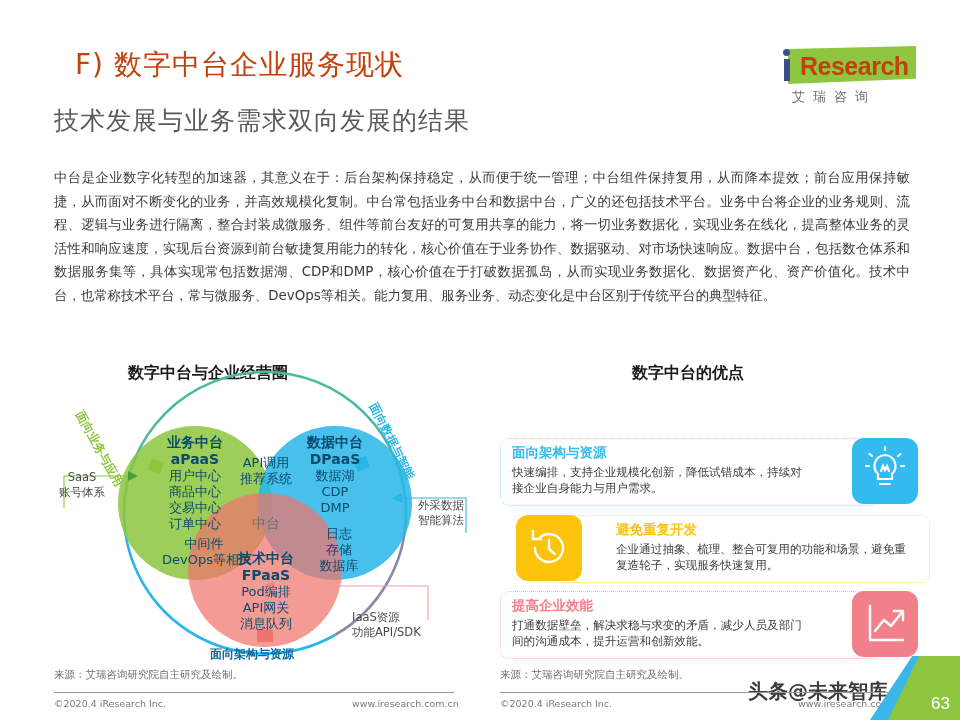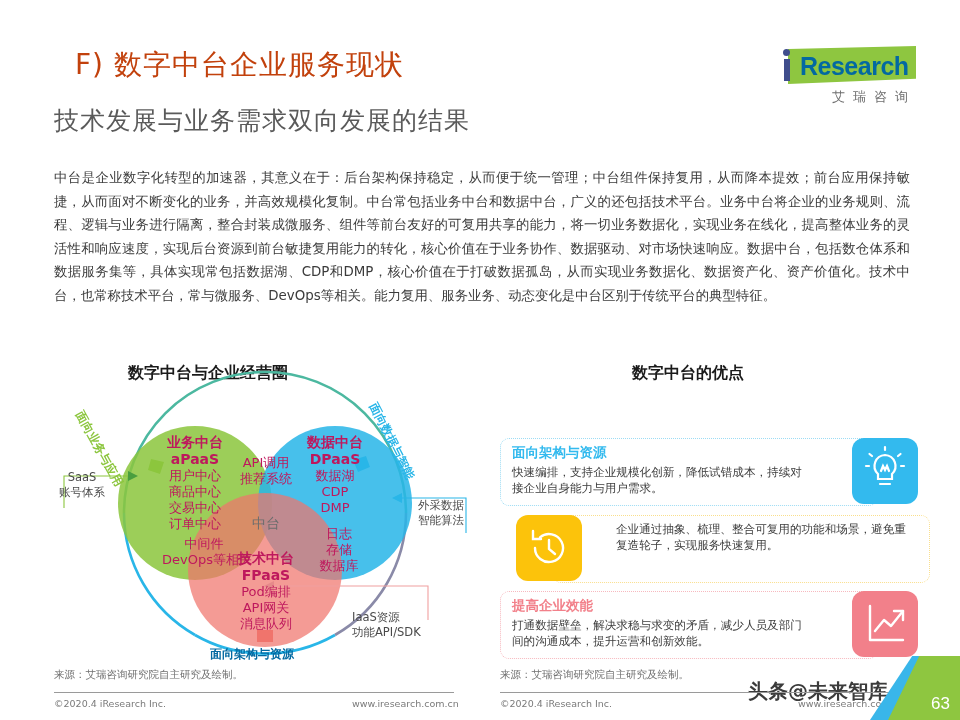--- a/index.html
+++ b/index.html
@@ -33,26 +33,26 @@
   .logo-i-dot {
     position: absolute; left: 9px; top: 3px; width: 7px; height: 7px;
     border-radius: 50%; background: #3f4d8c;
   }
   .logo-i-bar {
     position: absolute; left: 10px; top: 13px; width: 6px; height: 22px;
     background: #3f4d8c;
   }
   .logo-word {
     position: absolute; left: 26px; top: 6px;
-    font-size: 25px; font-weight: 700; color: #0369a1;
+    font-size: 25px; font-weight: 700; color: #c2410c;
     font-family: "Liberation Sans", sans-serif; letter-spacing: -0.5px;
   }
   .logo-cn {
     position: absolute; left: 18px; top: 42px; width: 124px;
-    font-size: 13px; color: #6f6f6f; letter-spacing: 8px; text-align: right;
+    font-size: 13px; color: #6f6f6f; letter-spacing: 8px; text-align: left;
   }
 
   
   .bodytext {
     position: absolute; left: 54px; top: 166px; width: 856px;
     font-size: 13.4px; line-height: 23.5px; color: #3b3b3b;
     text-align: justify; text-justify: inter-character;
   }
 
   
@@ -61,21 +61,21 @@
     white-space: nowrap;
     margin-top: 24px;
   }
   #head-left  { left: 128px; top: 339px; }
   #head-right { left: 632px; top: 339px; }
 
   
   .venn { position: absolute; left: 50px; top: 358px; width: 430px; height: 310px; }
   .venn svg { position: absolute; left: 0; top: 0; }
   .vlabel {
-    position: absolute; color: #be185d; text-align: center;
+    position: absolute; color: #0c4a6e; text-align: center;
     line-height: 15.5px; white-space: nowrap;
   }
   .vlabel .b { font-weight: 700; font-size: 14px; display:block; line-height:17px;}
   .vlabel .n { font-size: 13px; display:block; line-height:16px; }
   .vlabel.dark { color: #6d6d6d; }
 
   .sidelabel {
     position: absolute; font-size: 11.5px; line-height: 15px; color: #4a4a4a;
     white-space: nowrap;
   }
@@ -283,20 +283,21 @@
       <div class="icon-sq" style="left: 16px; background:#fcc30b;">
         <svg width="66" height="66" viewBox="0 0 66 66">
           <g fill="none" stroke="#ffffff" stroke-width="2.4" stroke-linecap="round">
             <path d="M19 33 a14 14 0 1 0 5 -10.7"></path>
             <path d="M17 16 v8 h8"></path>
             <path d="M33 25 v9 l6 5"></path>
           </g>
         </svg>
       </div>
       <div class="card-text" style="left: 116px;">
+        <div class="card-title" style="color:#fcc30b;">避免重复开发</div>
         <div class="card-desc">企业通过抽象、梳理、整合可复用的功能和场景，避免重复造轮子，实现服务快速复用。</div>
       </div>
     </div>
 
     <div class="card" style="top: 231px;">
       <div class="card-box" style="left: 0px; width: 378px; border-color:#f7b9bf;"></div>
       <div class="icon-sq" style="left: 352px; background:#f2808a;">
         <svg width="66" height="66" viewBox="0 0 66 66">
           <g fill="none" stroke="#ffffff" stroke-width="2.4" stroke-linecap="round" stroke-linejoin="round">
             <path d="M18 15 v34 h33"></path>

